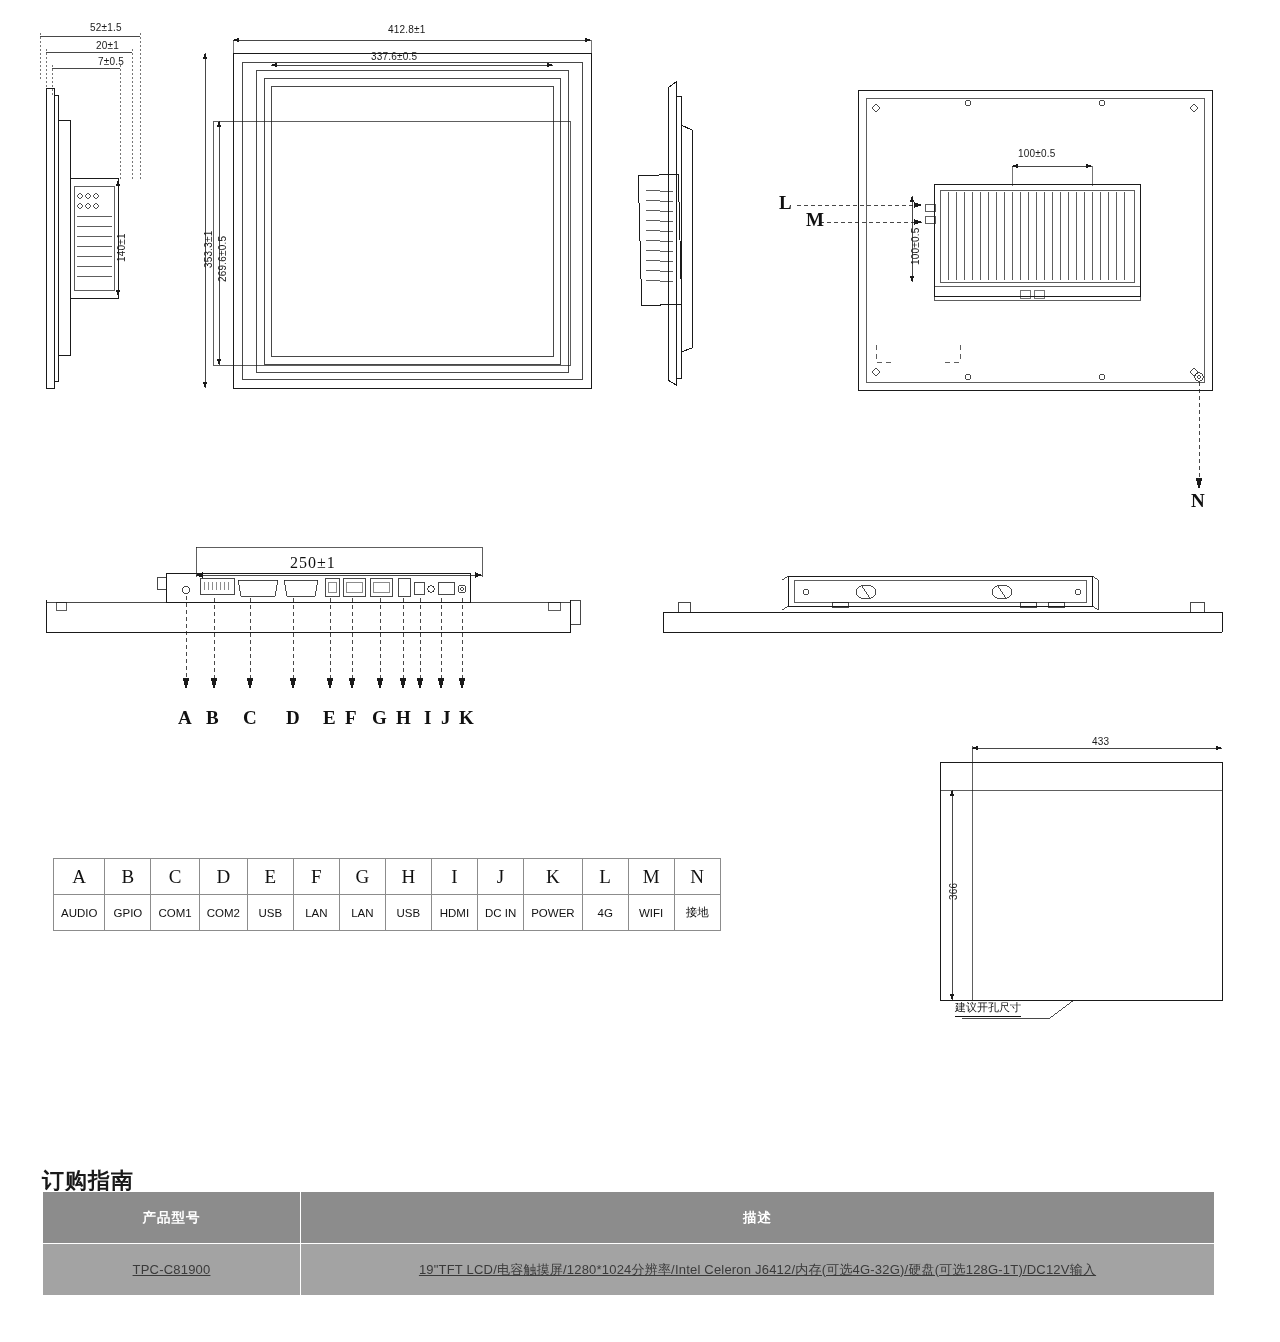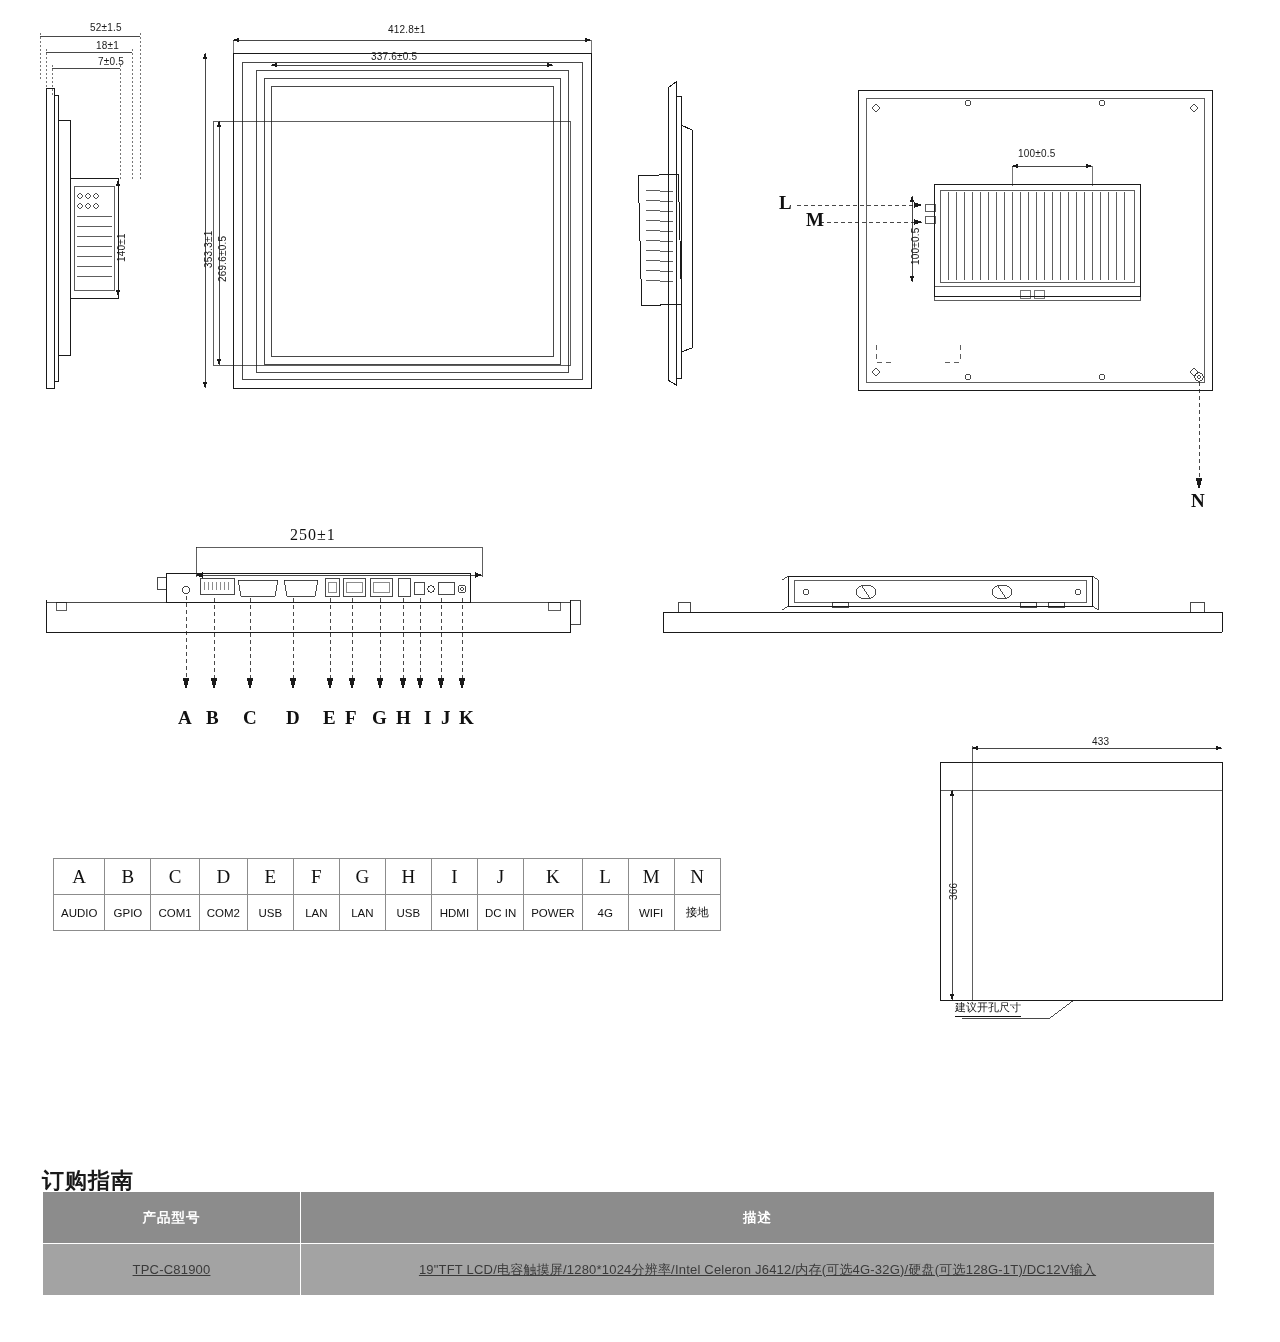--- a/index.html
+++ b/index.html
@@ -270,21 +270,21 @@
       </g>
       <polygon points="922,205 914,202 914,208" fill="#1a1a1a" stroke="none"></polygon>
       <polygon points="922,222 914,219 914,225" fill="#1a1a1a" stroke="none"></polygon>
 
       <line x1="1199" y1="382" x2="1199" y2="482" stroke-width="0.8" stroke-dasharray="4,3"></line>
       <polygon points="1199,490 1195.5,478 1202.5,478" fill="#1a1a1a" stroke="none"></polygon>
     </g>
   </svg>
 
   <div class="abs dimtxt" style="left:90px; top:22px;">52±1.5</div>
-  <div class="abs dimtxt" style="left:96px; top:40px;">18±1</div>
+  <div class="abs dimtxt" style="left:96px; top:40px;">20±1</div>
   <div class="abs dimtxt" style="left:98px; top:56px;">7±0.5</div>
   <div class="abs dimtxt vert" style="left:116px; top:262px;">140±1</div>
 
   <div class="abs dimtxt" style="left:388px; top:24px;">412.8±1</div>
   <div class="abs dimtxt" style="left:371px; top:51px;">337.6±0.5</div>
   <div class="abs dimtxt vert" style="left:203px; top:268px;">353.3±1</div>
   <div class="abs dimtxt vert" style="left:217px; top:282px;">269.6±0.5</div>
 
   <div class="abs dimtxt" style="left:1018px; top:148px;">100±0.5</div>
   <div class="abs dimtxt vert" style="left:910px; top:265px;">100±0.5</div>
@@ -384,21 +384,21 @@
           <rect x="832" y="82" width="16" height="5"></rect>
           <rect x="1020" y="82" width="16" height="5"></rect>
           <rect x="1048" y="82" width="16" height="5"></rect>
         </g>
         <polyline points="782,60 788,56 788,86 782,90" stroke-width="0.8"></polyline>
         <polyline points="1092,56 1098,60 1098,90 1092,86" stroke-width="0.8"></polyline>
       </g>
     </g>
   </svg>
 
-  <div class="abs dim250" style="left:290px; top:526px;">250±1</div>
+  <div class="abs dim250" style="left:290px; top:554px;">250±1</div>
 
   <div class="abs" style="left:170px; top:707px; width:330px;">
     <span class="biglbl abs" style="left:8px; top:0;">A</span>
     <span class="biglbl abs" style="left:36px; top:0;">B</span>
     <span class="biglbl abs" style="left:73px; top:0;">C</span>
     <span class="biglbl abs" style="left:116px; top:0;">D</span>
     <span class="biglbl abs" style="left:153px; top:0;">E</span>
     <span class="biglbl abs" style="left:175px; top:0;">F</span>
     <span class="biglbl abs" style="left:202px; top:0;">G</span>
     <span class="biglbl abs" style="left:226px; top:0;">H</span>

